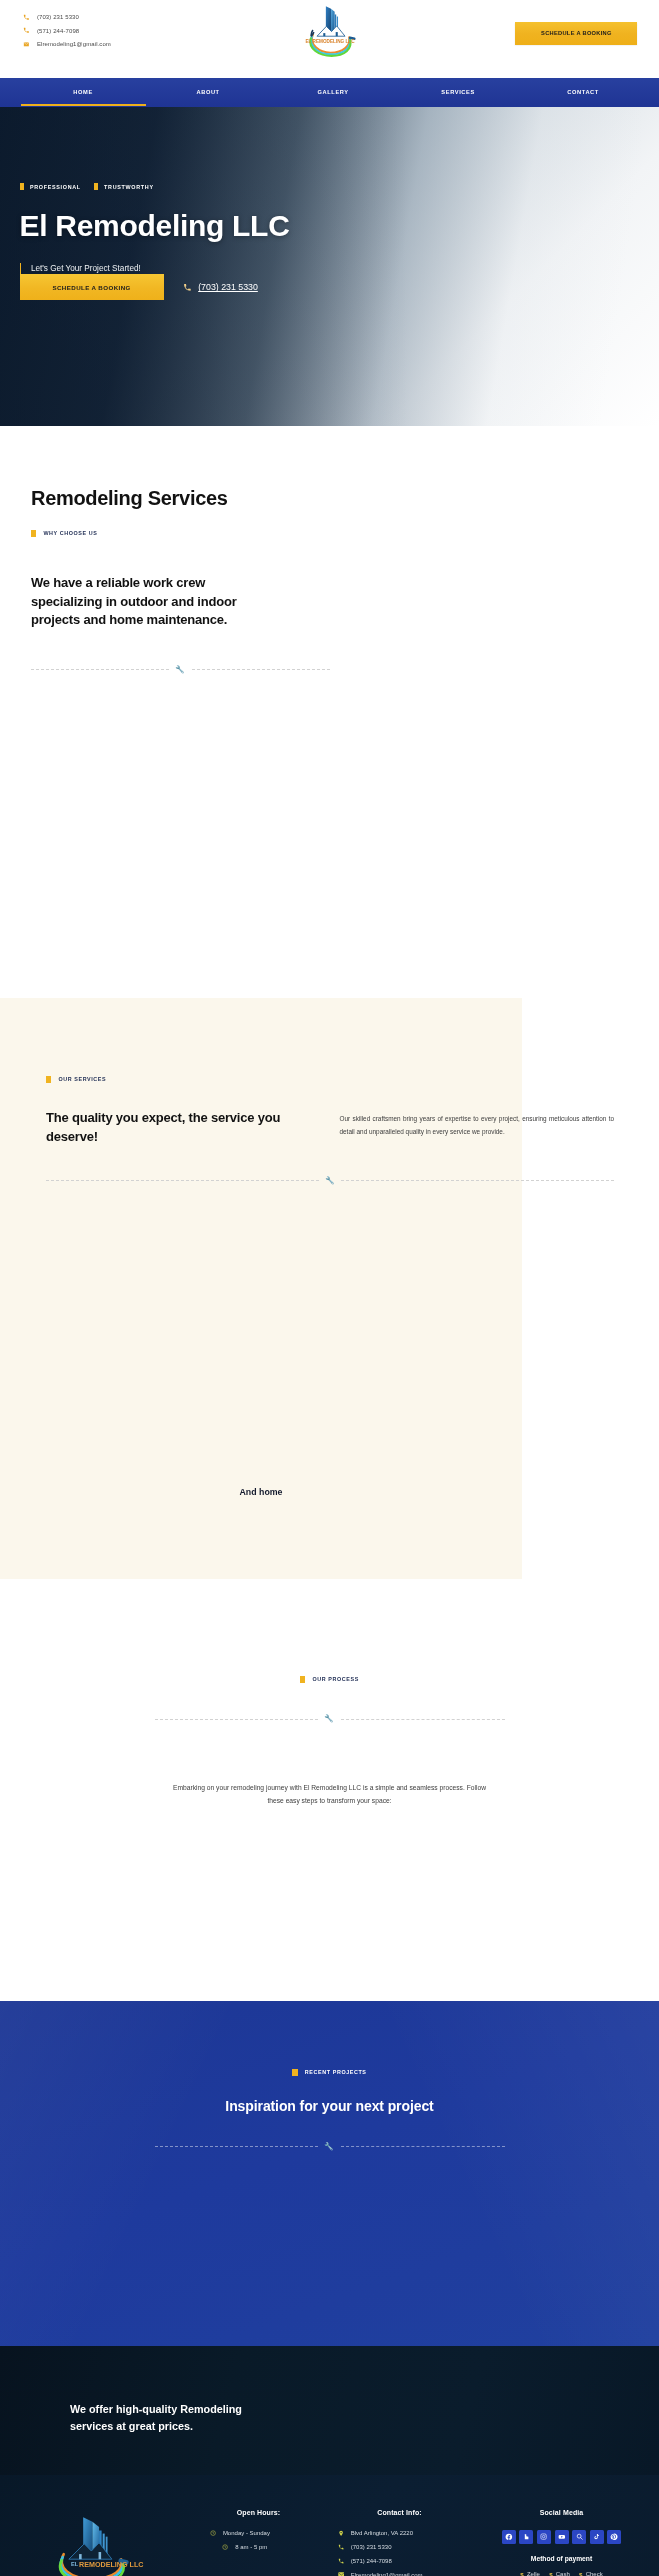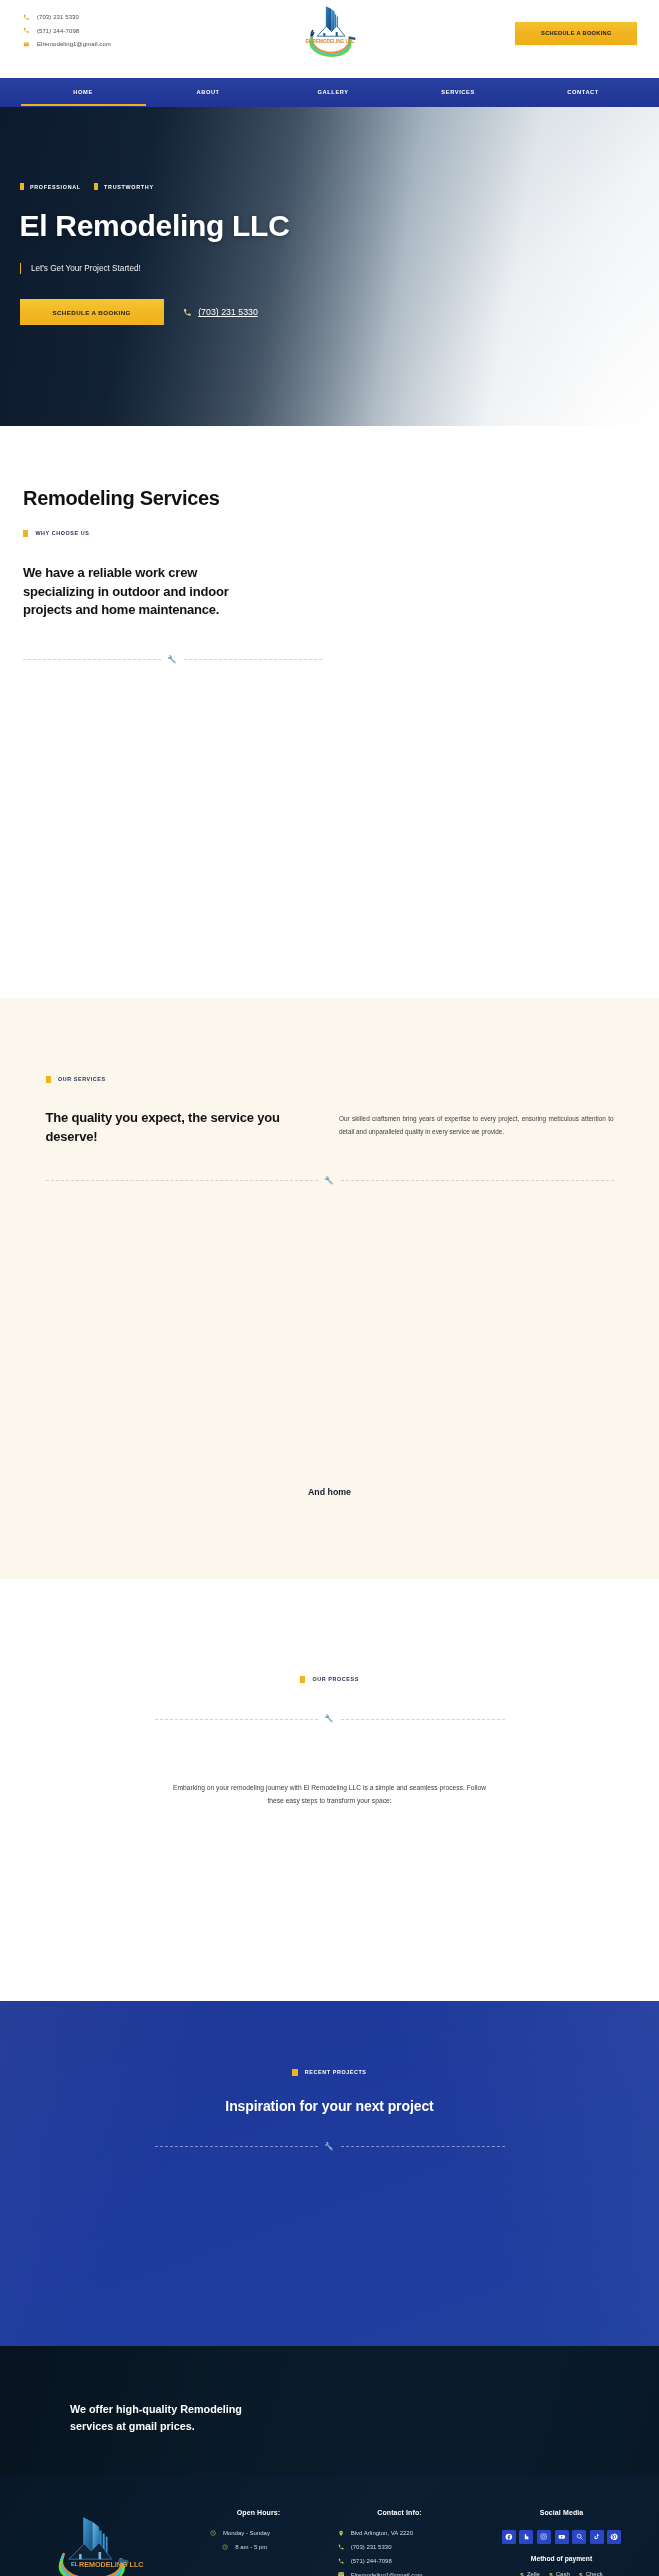--- a/index.html
+++ b/index.html
@@ -107,60 +107,59 @@
     margin-bottom: 21.6px;
     text-shadow: 0 1px 5.2px rgba(0,0,0,.35);
     white-space: nowrap;
   }
   .hero-sub {
     border-left: 1.5px solid #f0b320;
     padding-left: 10.3px;
     color: #eef1f3;
     font-size: 8.2px;
     line-height: 1.4;
-    margin-bottom: 25px;
   }
   .hero-actions { display: flex; align-items: center; gap: 19.6px; }
   .hero-btn {
     width: 144px; height: 26px;
     background: linear-gradient(180deg,#f6c633 0%,#f1b723 55%,#efb11a 100%);
     border: none; cursor: pointer;
     display: flex; align-items: center; justify-content: center;
     font-size: 6.2px; font-weight: 700; letter-spacing: 0.4px; color: #1b1b1b;
   }
   .hero-phone { display: flex; align-items: center; gap: 6.2px; color: #ffffff; font-size: 8.8px; font-weight: 500; white-space: nowrap; }
   .hero-phone .ph-ico { color: #f3d08a; display:flex; }
 
   
-  .sec-why { width: 531px; background: #ffffff; padding: 61px 0 0 0; position: relative; height: 572px; }
+  .sec-why { width: 531px; background: #ffffff; padding: 61px 0 0 8px; position: relative; height: 572px; }
   .wrap { width: 614px; margin: 0 auto; padding: 0 23px; }
   .big-title {
     font-size: 20px; font-weight: 800; color: #121212; letter-spacing: -0.3px; line-height: 1.1;
   }
   .eyebrow { display: flex; align-items: center; gap: 7.2px; margin-top: 20.6px; }
   .eyebrow .tag-sq { width: 5.2px; height: 7.7px; background: #f0b320; }
   .eyebrow-txt { font-size: 5.4px; font-weight: 700; letter-spacing: 0.6px; color: #1d2b52; }
   .lead {
-    margin-top: 27px;
+    margin-top: 37px;
     font-size: 13px; font-weight: 800; color: #121212;
     line-height: 1.42; letter-spacing: -0.2px; max-width: 242px;
   }
   .divider {
     margin: 36px 0 0 0;
     display: flex; align-items: center; justify-content: center; gap: 0;
     width: 100%;
   }
   .divider .dl { flex: 1 1 auto; height: 0.5px; border-top: 0.5px dashed #d2d2d2; }
   .divider .dico { flex: 0 0 auto; padding: 0 6.7px; color: #efb81f; font-size: 7.7px; line-height: 1; }
   .div-narrow { width: 299px; margin-left: 0; }
 
   
   .sec-services {
-    width: 659px; background: #fbf7ec;
-    padding-top: 57px; height: 581px; position: relative;
+    width: 522px; background: #fbf7ec;
+    padding-top: 57px; height: 581px; position: relative; padding-left: 23px;
   }
   .svc-grid { display: flex; gap: 0; align-items: flex-start; }
   .svc-left { width: 309px; }
   .svc-head {
     margin-top: 26px;
     font-size: 13px; font-weight: 800; color: #121212; line-height: 1.45; letter-spacing: -0.2px;
     max-width: 242px;
   }
   .svc-right { width: 289px; margin-top: 29px; }
   .svc-para {
@@ -437,21 +436,21 @@
     <div class="divider proj-divider">
       <span class="dl"></span>
       <span class="dico">🔧</span>
       <span class="dl"></span>
     </div>
   </section>
 
   <section class="sec-cta">
     <div class="cta-text">
       <div>We offer high-quality Remodeling</div>
-      <div>services at gmail prices.</div>
+      <div>services at great prices.</div>
     </div>
   </section>
 
   <footer class="footer">
     <div class="footer-inner">
 
       <div class="f-col-logo">
         <svg class="f-logo-svg" viewBox="0 0 190 160">
           <defs>
             <linearGradient id="fT1" x1="0" y1="0" x2="1" y2="1">

